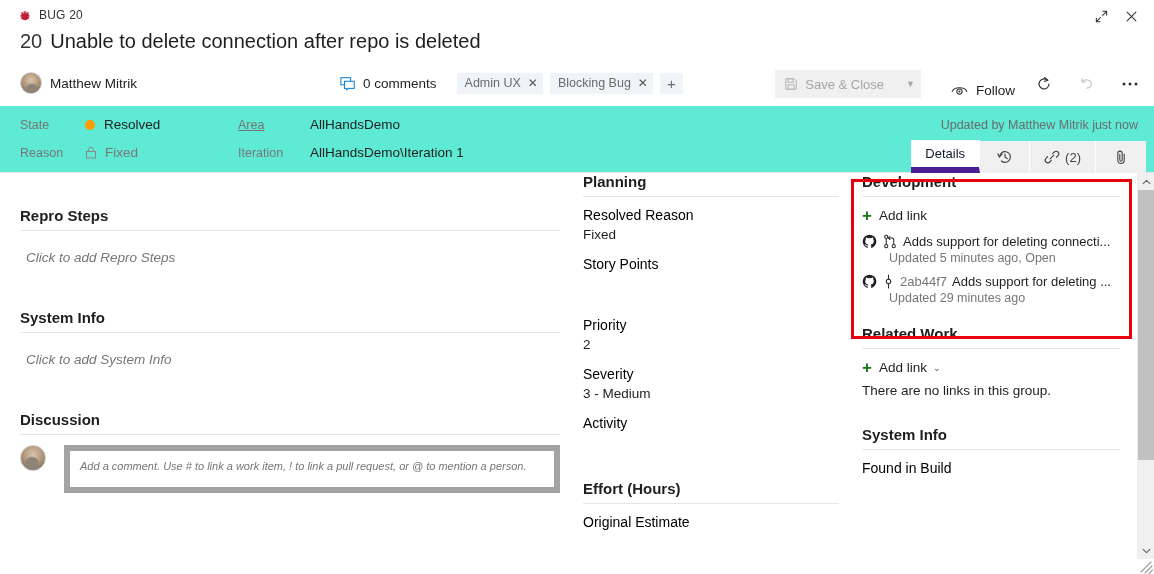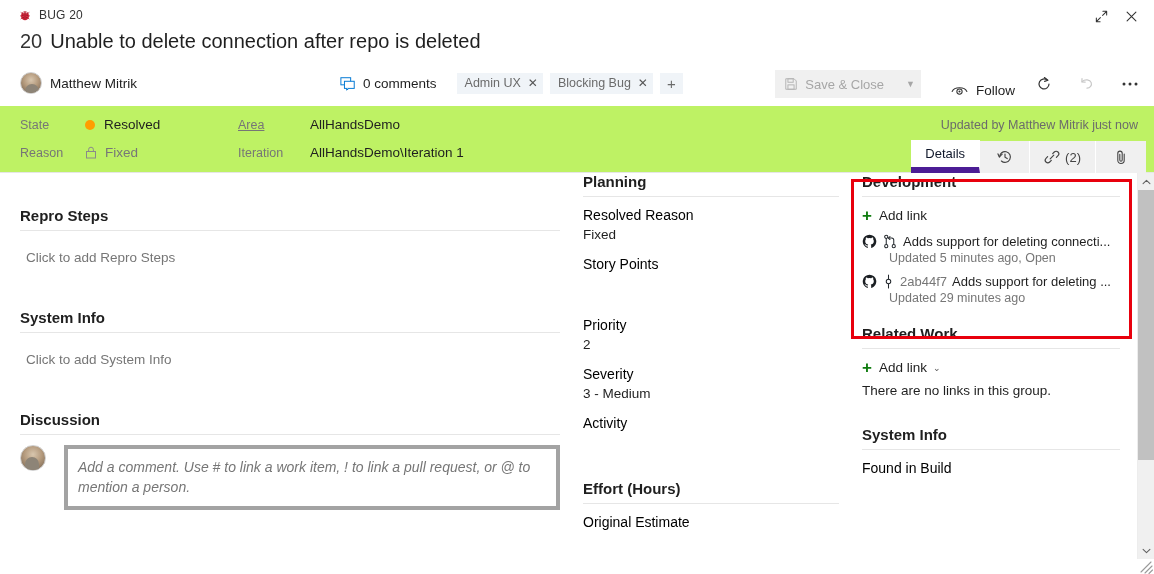--- a/index.html
+++ b/index.html
@@ -174,21 +174,21 @@
     margin-left: 7px;
     cursor: pointer;
   }
   .icon-btn.disabled { cursor: default; }
 
   
   .field-bar {
     position: absolute;
     left: 0; top: 106px; right: 0;
     height: 67px;
-    background: #bef264;
+    background: #5eead4;
     border-bottom: 1px solid #e6e6e6;
     text-decoration: underline;
   }
   .fb-label {
     position: absolute;
     font-size: 12.5px;
     color: #767676;
   }
   .fb-label .u { text-decoration: underline; }
   .fb-value {
@@ -258,20 +258,21 @@
     font-size: 15px;
     font-weight: bold;
     color: #1f1f1f;
     padding-bottom: 6px;
   }
   .group-rule {
     border-bottom: 1px solid #e6e6e6;
     margin-bottom: 10px;
   }
   .placeholder-text {
+    font-style: italic;
     color: #767676;
     font-size: 13.5px;
     cursor: text;
   }
 
   .field-block { margin-bottom: 2px; }
   .field-name {
     font-size: 14px;
     color: #000000;
     margin-bottom: 4px;
@@ -286,26 +287,26 @@
   .field-val.empty { min-height: 21px; }
 
   .comment-box {
     display: flex;
     align-items: flex-start;
     margin-top: 2px;
   }
   .comment-input {
     flex: 1;
     margin-left: 10px;
-    border: 4px solid #a3a3a3;
+    border: 6px solid #a3a3a3;
     padding: 8px 10px;
     min-height: 48px;
     font-style: italic;
     color: #767676;
-    font-size: 14px;
+    font-size: 11px;
     line-height: 1.45;
     cursor: text;
   }
 
   
   .add-link {
     display: flex; align-items: center;
     font-size: 13.5px;
     color: #1f1f1f;
     margin-bottom: 10px;

